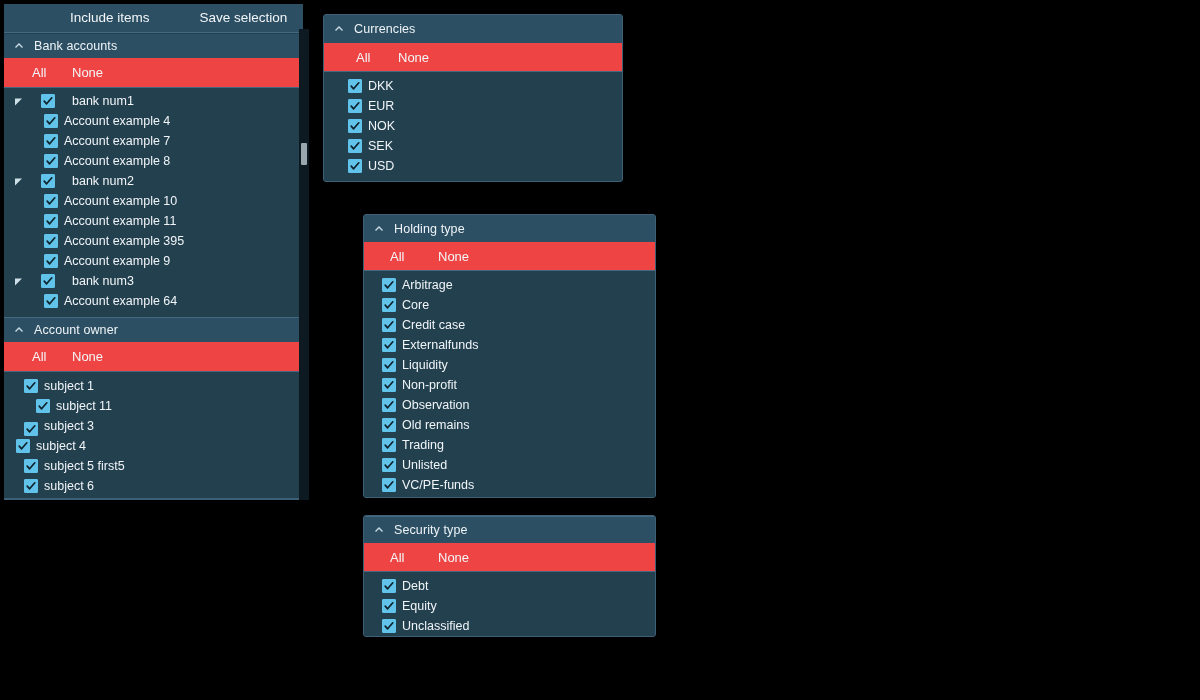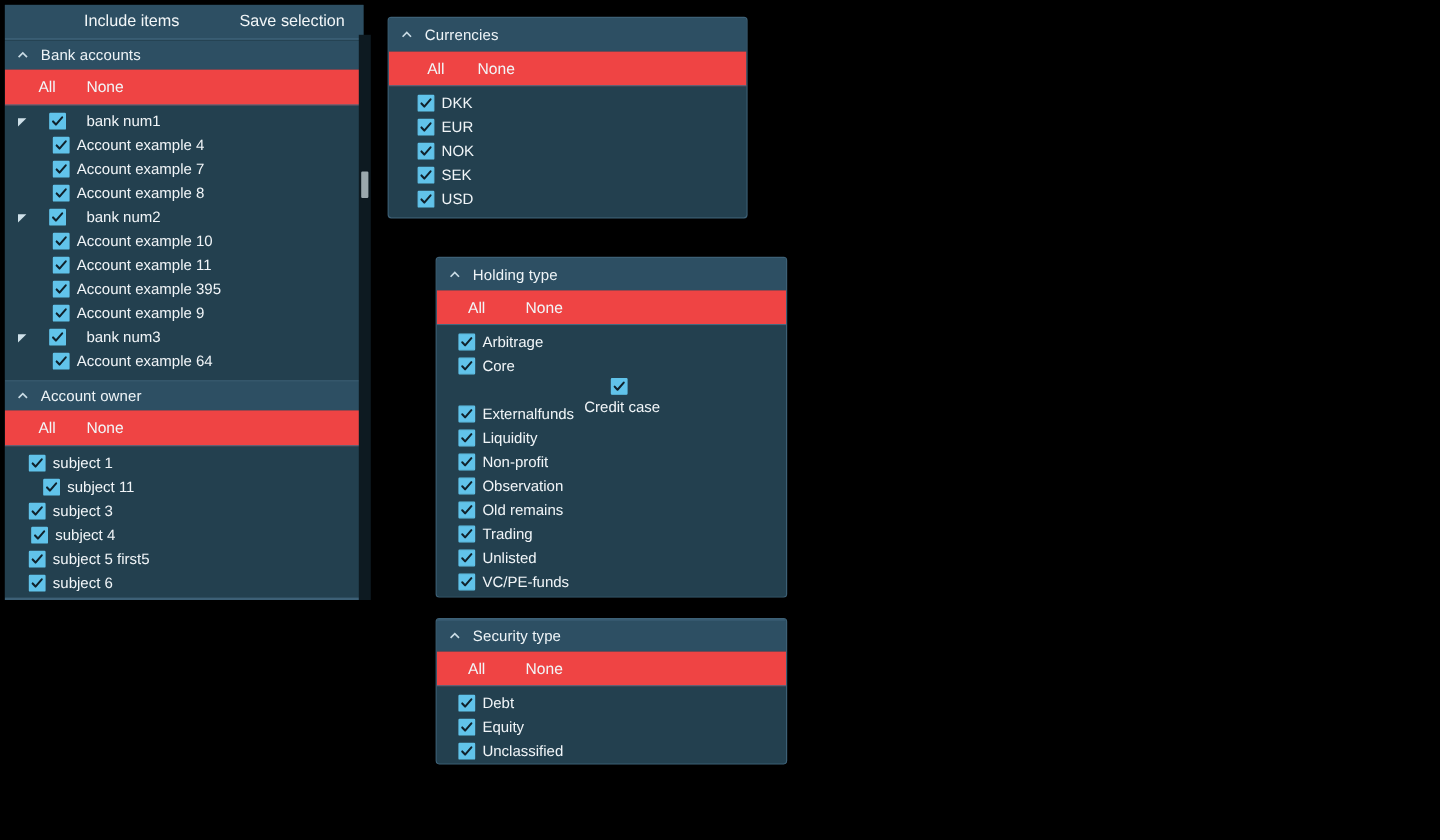--- a/index.html
+++ b/index.html
@@ -335,29 +335,29 @@
           <span class="lbl">subject 1</span>
         </div>
         <div class="row" style="padding-left:32px;">
           <span class="cb">
             <svg width="12" height="12" viewBox="0 0 12 12">
                 <path d="M2.2 6.2 L4.6 8.8 L9.8 2.8" fill="none" stroke="#10222c" stroke-width="1.7" stroke-linecap="round" stroke-linejoin="round"></path>
               </svg>
           </span>
           <span class="lbl">subject 11</span>
         </div>
-        <div class="row" style="padding-left:20px;">
+        <div class="row" style="padding-left:20px;align-items:flex-end;">
           <span class="cb">
             <svg width="12" height="12" viewBox="0 0 12 12">
                 <path d="M2.2 6.2 L4.6 8.8 L9.8 2.8" fill="none" stroke="#10222c" stroke-width="1.7" stroke-linecap="round" stroke-linejoin="round"></path>
               </svg>
           </span>
           <span class="lbl">subject 3</span>
         </div>
-        <div class="row" style="padding-left:22px;">
+        <div class="row" style="padding-left:12px;">
           <span class="cb">
             <svg width="12" height="12" viewBox="0 0 12 12">
                 <path d="M2.2 6.2 L4.6 8.8 L9.8 2.8" fill="none" stroke="#10222c" stroke-width="1.7" stroke-linecap="round" stroke-linejoin="round"></path>
               </svg>
           </span>
           <span class="lbl">subject 4</span>
         </div>
         <div class="row" style="padding-left:20px;">
           <span class="cb">
             <svg width="12" height="12" viewBox="0 0 12 12">
@@ -470,21 +470,21 @@
         <span class="lbl">Arbitrage</span>
       </div>
       <div class="row" style="padding-left:18px;">
         <span class="cb">
           <svg width="12" height="12" viewBox="0 0 12 12">
               <path d="M2.2 6.2 L4.6 8.8 L9.8 2.8" fill="none" stroke="#10222c" stroke-width="1.7" stroke-linecap="round" stroke-linejoin="round"></path>
             </svg>
         </span>
         <span class="lbl">Core</span>
       </div>
-      <div class="row" style="padding-left:18px;flex-direction:column;">
+      <div class="row" style="padding-left:18px;">
         <span class="cb">
           <svg width="12" height="12" viewBox="0 0 12 12">
               <path d="M2.2 6.2 L4.6 8.8 L9.8 2.8" fill="none" stroke="#10222c" stroke-width="1.7" stroke-linecap="round" stroke-linejoin="round"></path>
             </svg>
         </span>
         <span class="lbl">Credit case</span>
       </div>
       <div class="row" style="padding-left:18px;">
         <span class="cb">
           <svg width="12" height="12" viewBox="0 0 12 12">

